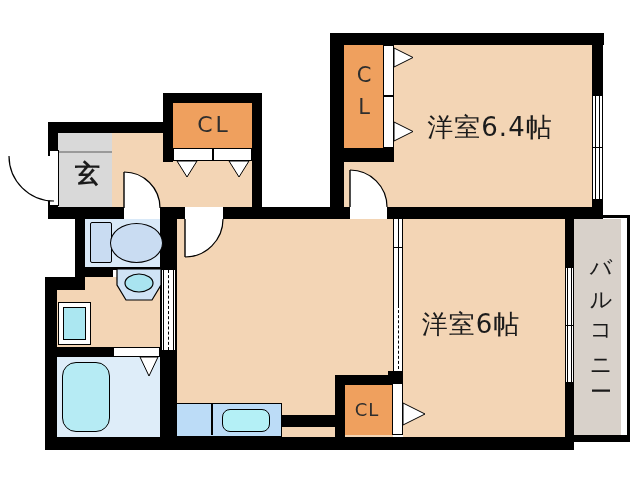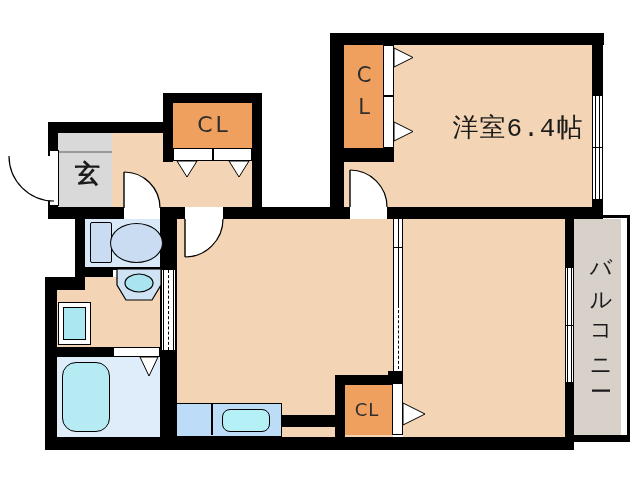--- a/index.html
+++ b/index.html
@@ -160,21 +160,22 @@
     <polygon points="229,161 249,161 239,177" fill="#fff" stroke="#000" stroke-width="1"></polygon>
     <polygon points="394,48 413,57.5 394,67" fill="#fff" stroke="#000" stroke-width="1"></polygon>
     <polygon points="394,122 413,131.5 394,141" fill="#fff" stroke="#000" stroke-width="1"></polygon>
     <polygon points="403,403 425,414 403,425" fill="#fff" stroke="#000" stroke-width="1"></polygon>
     <polygon points="140,357 158,357 149,376" fill="#fff" stroke="#000" stroke-width="1"></polygon>
 
     <polygon points="117,269 161,269 161,285 152,300 126,300 117,285" fill="#cfe3f5" stroke="#000" stroke-width="1.2"></polygon>
     <ellipse cx="139" cy="283" rx="14" ry="9" fill="#a9e4f0" stroke="#000" stroke-width="1.2"></ellipse>
   </svg>
 
-  <div class="lbl lbl-room" style="left:518px;top:127px;font-family:Liberation Mono, monospace;">洋室6.4帖</div>
+  <div class="lbl lbl-room" style="left:490px;top:127px;">洋室6.4帖</div>
+  <div class="lbl lbl-room" style="left:471px;top:324px;">洋室6帖</div>
   <div class="lbl lbl-genkan" style="left:88px;top:173px;">玄</div>
   <div class="lbl lbl-cl" style="left:214px;top:124px;">CL</div>
   <div class="clv" style="left:364px;top:91px;">
     <div>C</div>
     <div>L</div>
   </div>
   <div class="lbl lbl-cl-small" style="left:367px;top:409px;">CL</div>
   <div class="lbl-vert" style="left:586px;top:243px;">バルコニー</div>
 
 </div>

